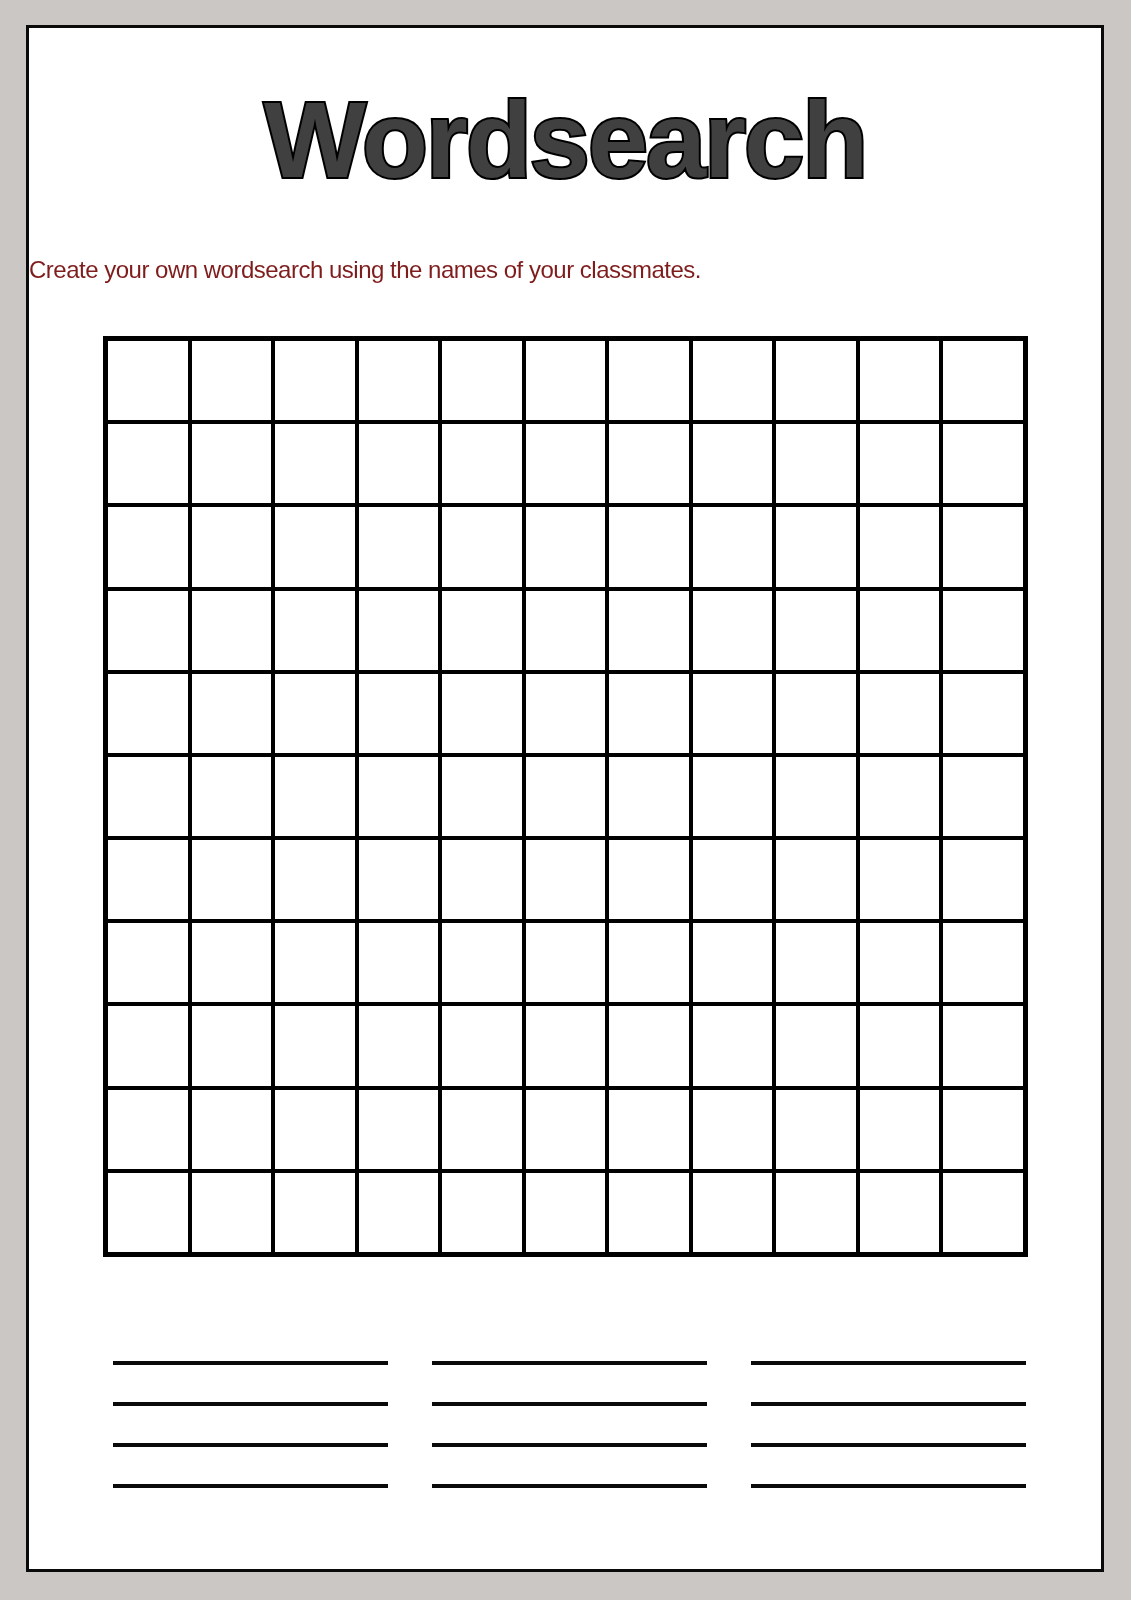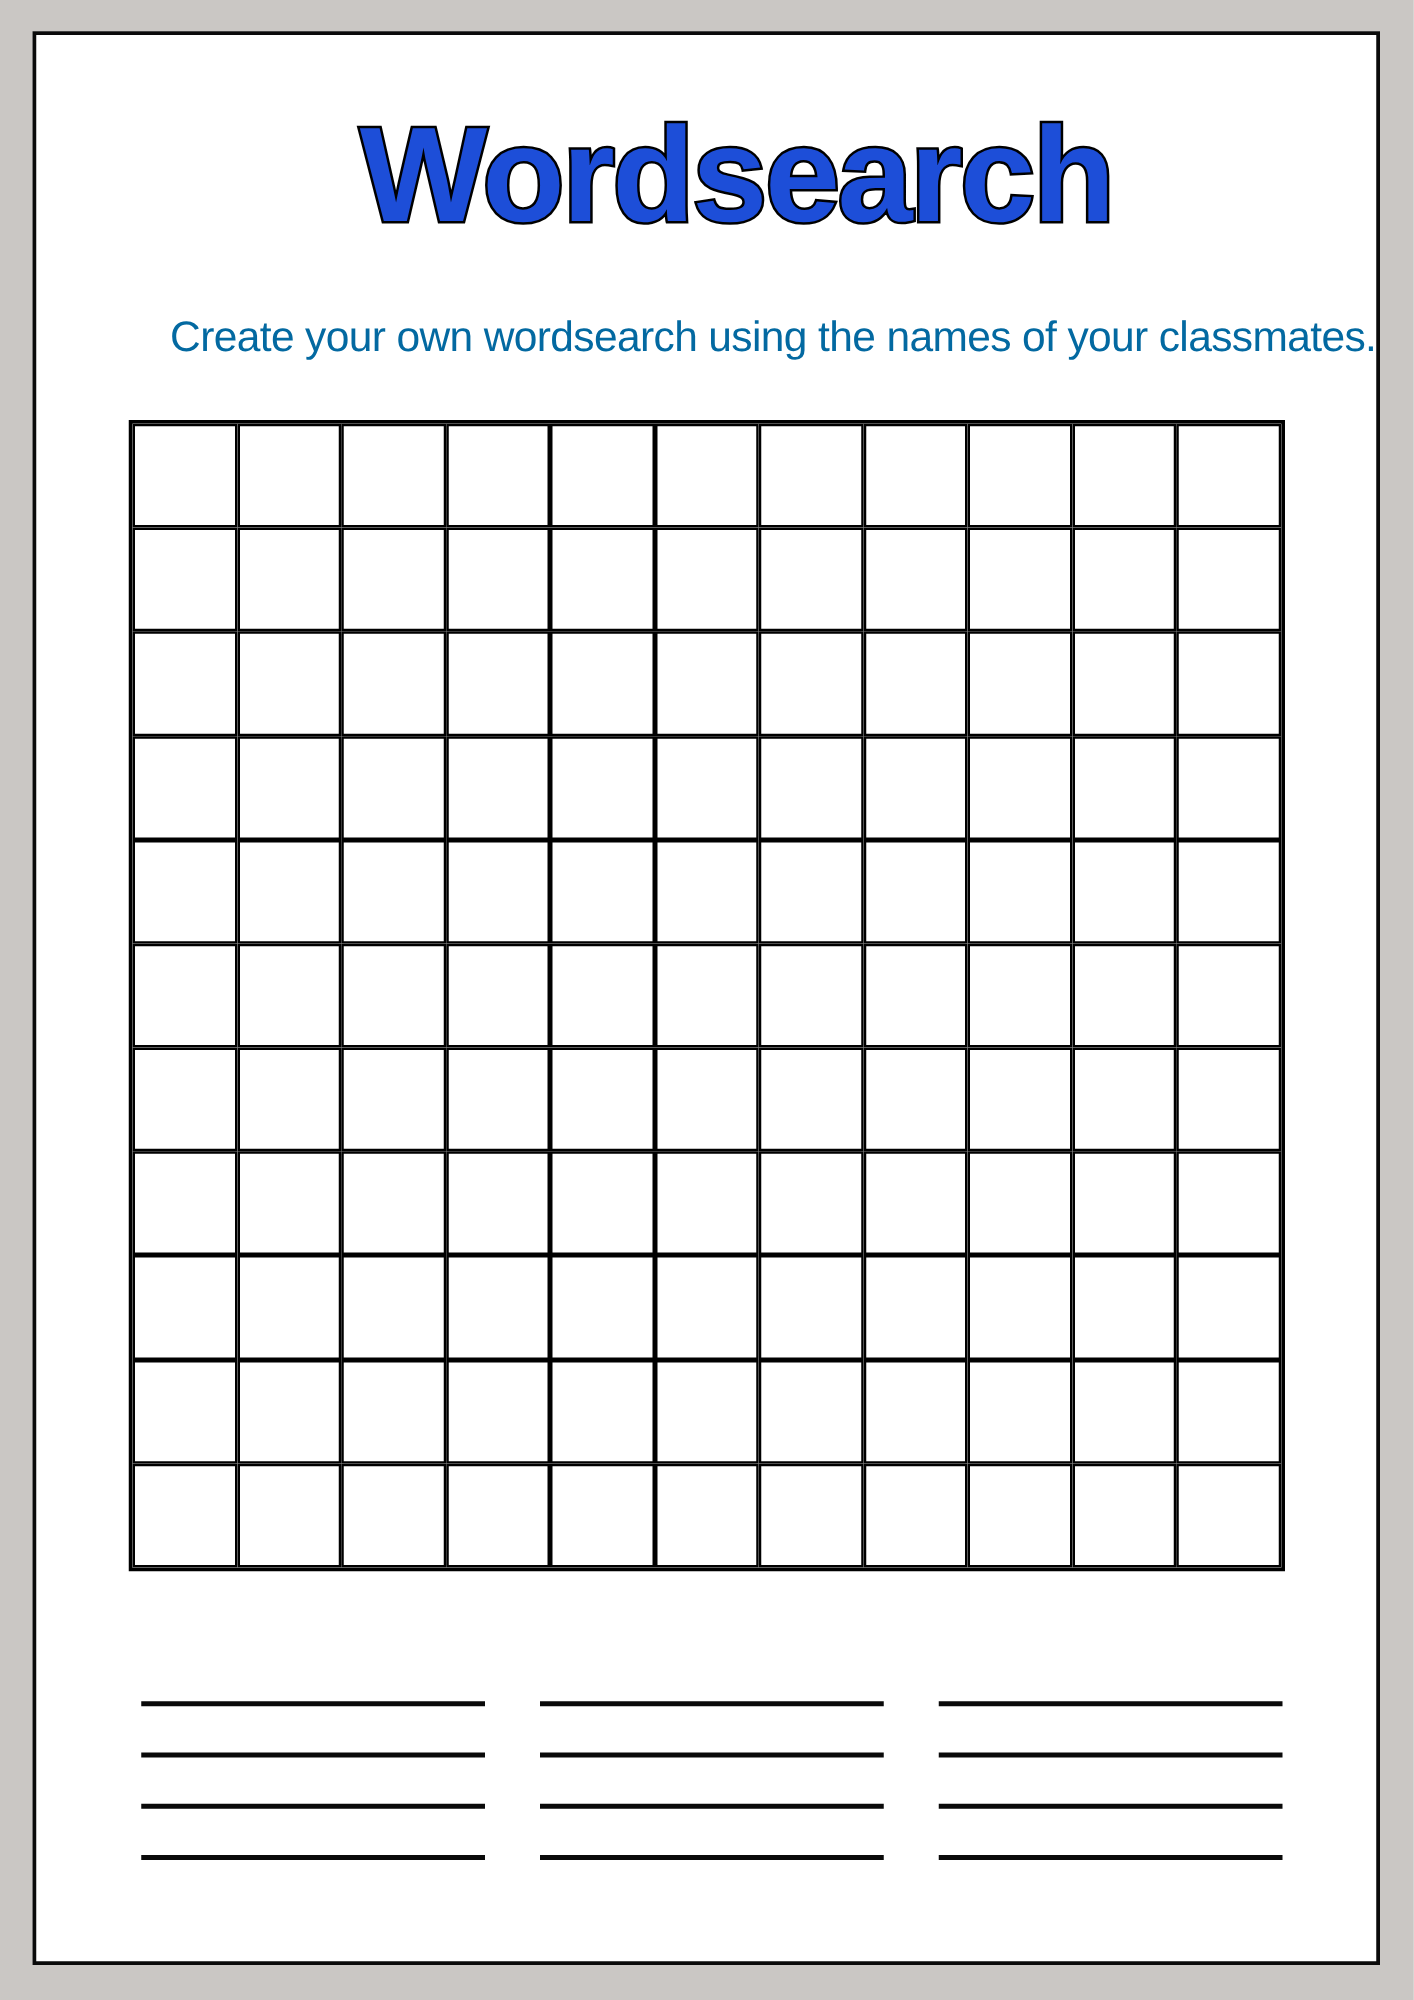--- a/index.html
+++ b/index.html
@@ -23,37 +23,36 @@
   .title {
     position: absolute;
     top: 58px;
     left: 0;
     width: 100%;
     text-align: center;
     font-size: 108px;
     line-height: 108px;
     font-weight: 700;
     letter-spacing: -2px;
-    color: #1d4ed8;
+    color: #404040;
     -webkit-text-stroke: 4px #000000;
     paint-order: stroke fill;
     white-space: nowrap;
-    padding-left: 24px;
   }
   .instruction {
     position: absolute;
     top: 222px;
     left: 0;
     width: 100%;
-    text-align: right;
-    font-size: 34px;
+    text-align: left;
+    font-size: 24px;
     line-height: 40px;
     font-weight: 400;
     letter-spacing: -0.5px;
-    color: #0369a1;
+    color: #7f1d1d;
     white-space: nowrap;
   }
   .grid {
     position: absolute;
     left: 74px;
     top: 308px;
     width: 925px;
     height: 921px;
     box-sizing: border-box;
     border: 3px solid #000000;

